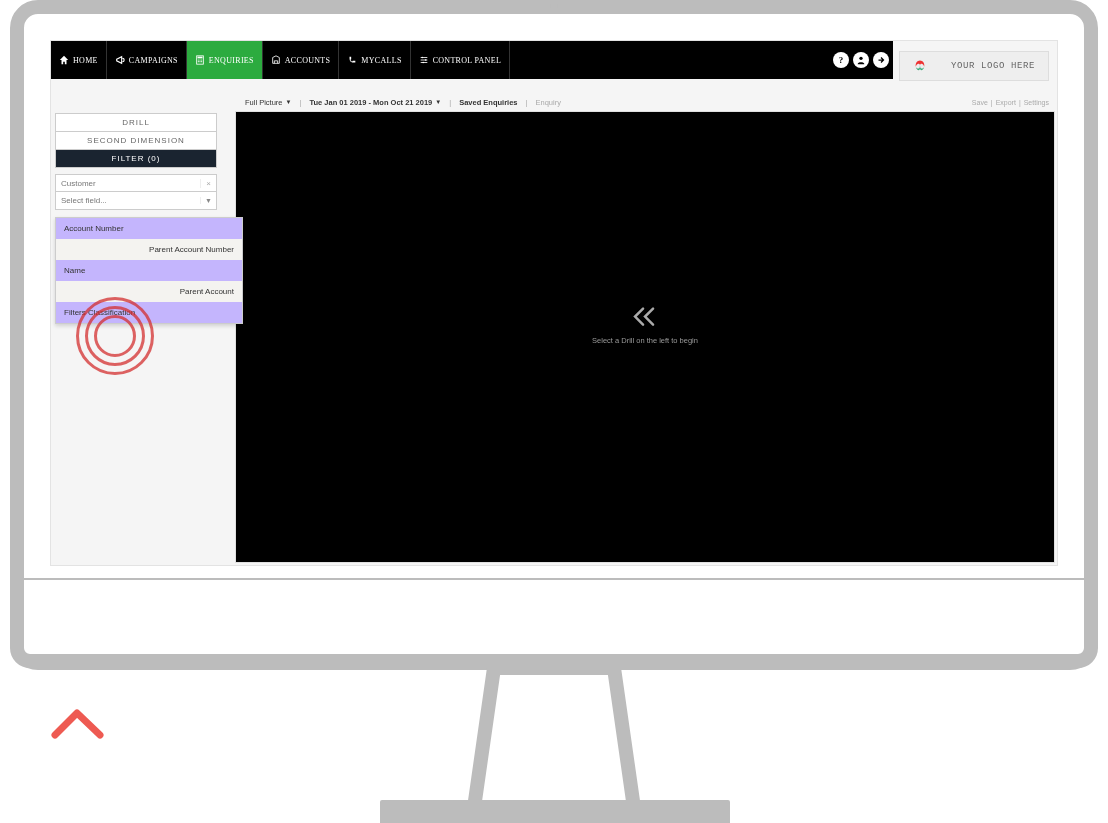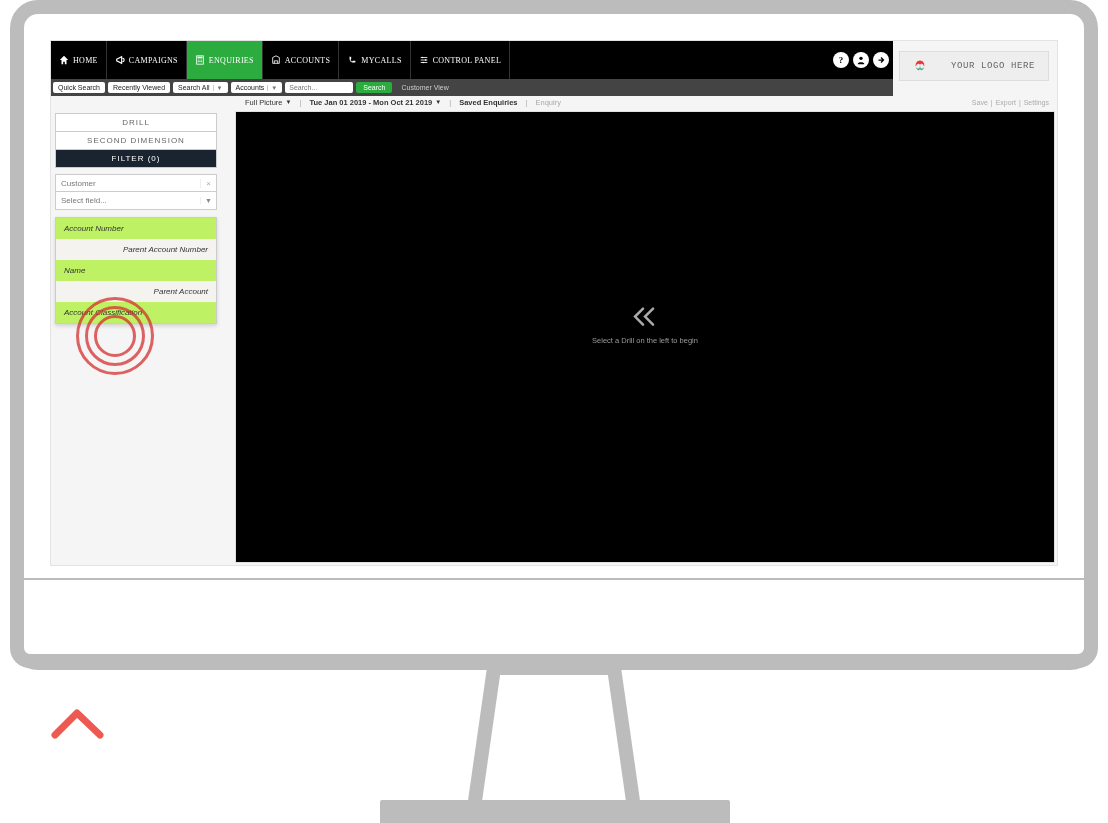--- a/index.html
+++ b/index.html
@@ -162,26 +162,25 @@
     display:flex; align-items:center; height:18px; font-size:8px;
     background:#fff;
   }
   .sel-box .label { flex:1; padding:0 5px; color:#777; }
   .sel-box .close { width:16px; text-align:center; color:#aaa; cursor:pointer; border-left:1px solid #eee; }
   .sel-box .dd { width:16px; text-align:center; color:#888; cursor:pointer; border-left:1px solid #eee; font-size:7px;}
   .sel-box + .sel-box { border-top:none; }
 
   .dropdown {
     position:absolute; left: 4px; top: 104px;
-    width: 162px;
+    width: 188px;
     border: 1px solid #ccc;
-    background:#bef264;
+    background:#c4b5fd;
     box-shadow: 0 2px 4px rgba(0,0,0,0.15);
     z-index: 20;
-    font-style: italic;
   }
   .dd-item {
     padding: 6px 8px; font-size:8px; color:#333;
     cursor:pointer;
   }
   .dd-item.zebra { background:#f4f3f0;text-align:right; }
 
   .no-filters {
     position:absolute; left:0; top: 260px; width:170px;
     text-align:center;
@@ -309,39 +308,20 @@
               </svg>
           </div>
           <div class="round-btn">
             <svg viewBox="0 0 12 12" width="10" height="10">
                 <path d="M3 6 H8 M6 3 L9 6 L6 9" fill="none" stroke="#000" stroke-width="1.5"></path>
               </svg>
           </div>
         </div>
       </div>
 
-      <div class="searchbar">
-        <div class="sb-pill">
-            <span>Quick Search</span>
-          </div>
-        <div class="sb-pill">
-            <span>Recently Viewed</span>
-          </div>
-        <div class="sb-pill">
-            <span>Search All</span>
-            <span class="caret">▼</span>
-          </div>
-        <div class="sb-pill">
-            <span>Accounts</span>
-            <span class="caret">▼</span>
-          </div>
-        <input class="sb-input" placeholder="Search..." style="">
-        <div class="sb-search">Search</div>
-        <div class="sb-link">Customer View</div>
-      </div>
     </div>
 
     <div class="crumb-bar">
       <div class="crumb-item">
         <span>Full Picture</span>
           <span class="dd">▼</span>
       </div>
       <span class="crumb-sep">|</span>
       <div class="crumb-item bold">
         <span>Tue Jan 01 2019 - Mon Oct 21 2019</span>
@@ -373,21 +353,21 @@
       <div class="sel-box">
         <span class="label">Select field...</span>
         <span class="dd">▼</span>
       </div>
 
       <div class="dropdown">
         <div class="dd-item">Account Number</div>
         <div class="dd-item zebra">Parent Account Number</div>
         <div class="dd-item">Name</div>
         <div class="dd-item zebra">Parent Account</div>
-        <div class="dd-item">Account Classification</div>
+        <div class="dd-item">Filters Classification</div>
       </div>
 
     </div>
 
     <div class="main-panel">
       <div class="main-center">
         <div class="chevrons-left">
           <svg viewBox="0 0 28 20" width="28" height="20">
               <path d="M12 2 L4 10 L12 18 M22 2 L14 10 L22 18" fill="none" stroke="#aaa" stroke-width="2.5" stroke-linecap="round"></path>
             </svg>

